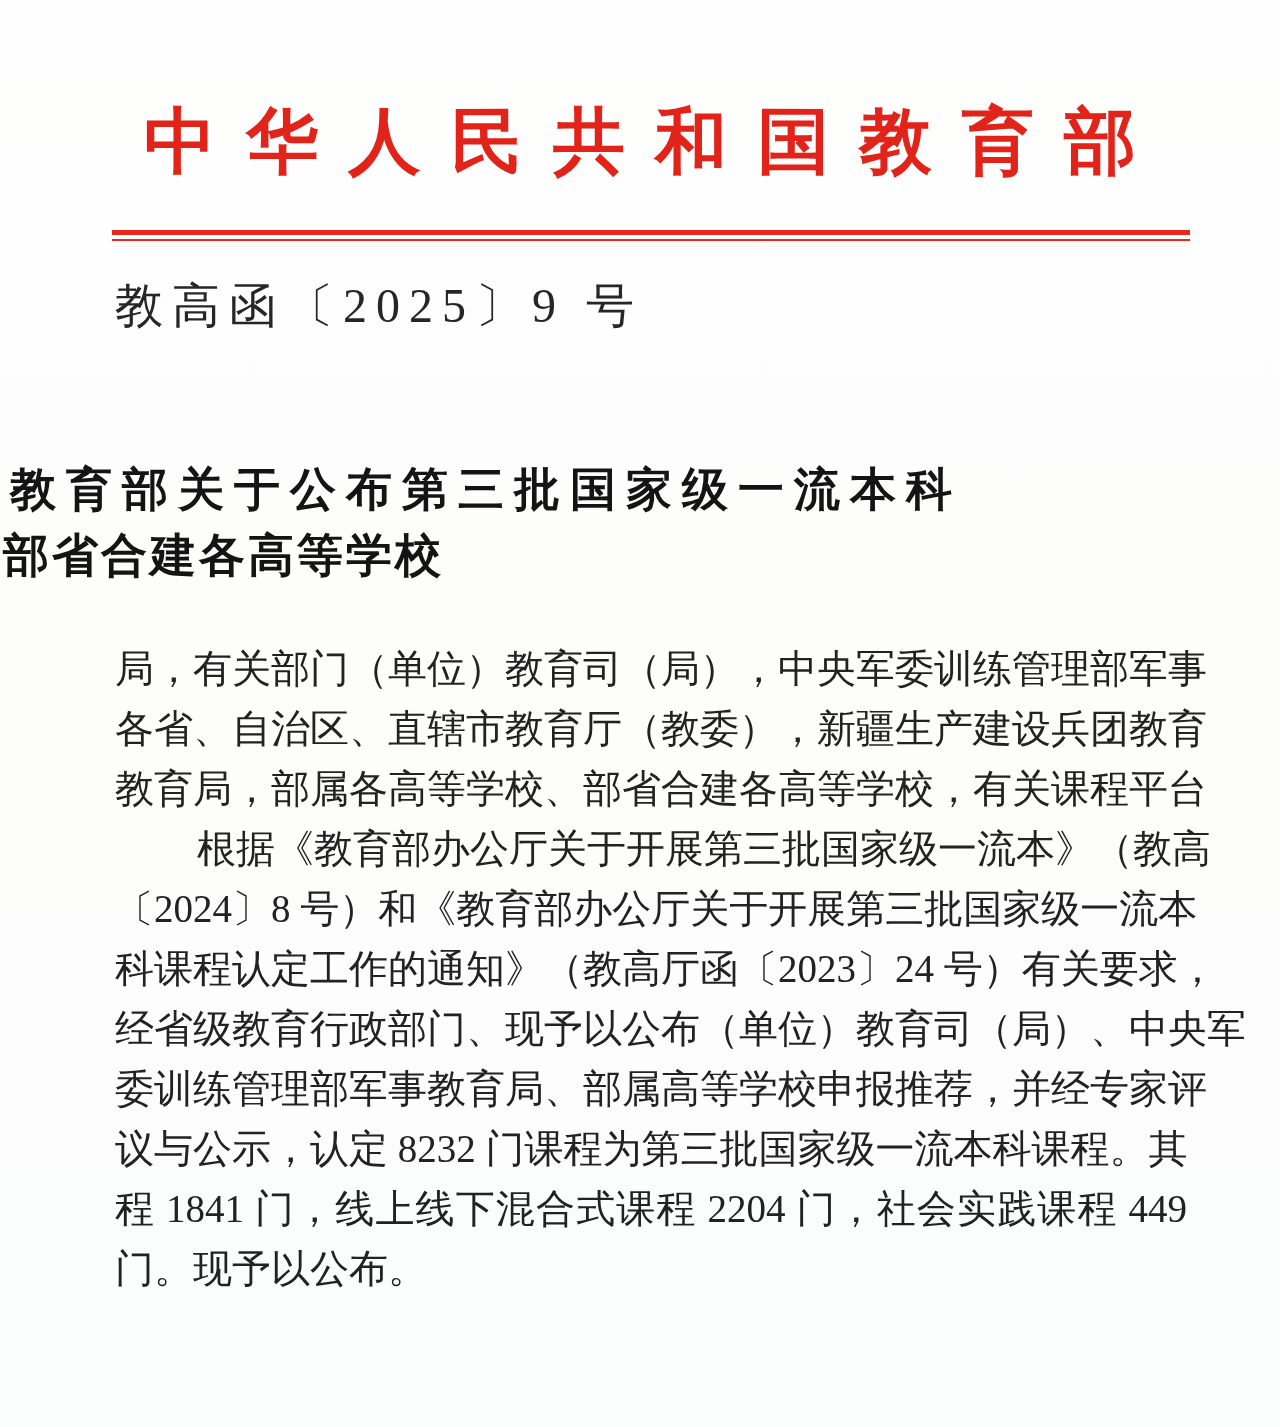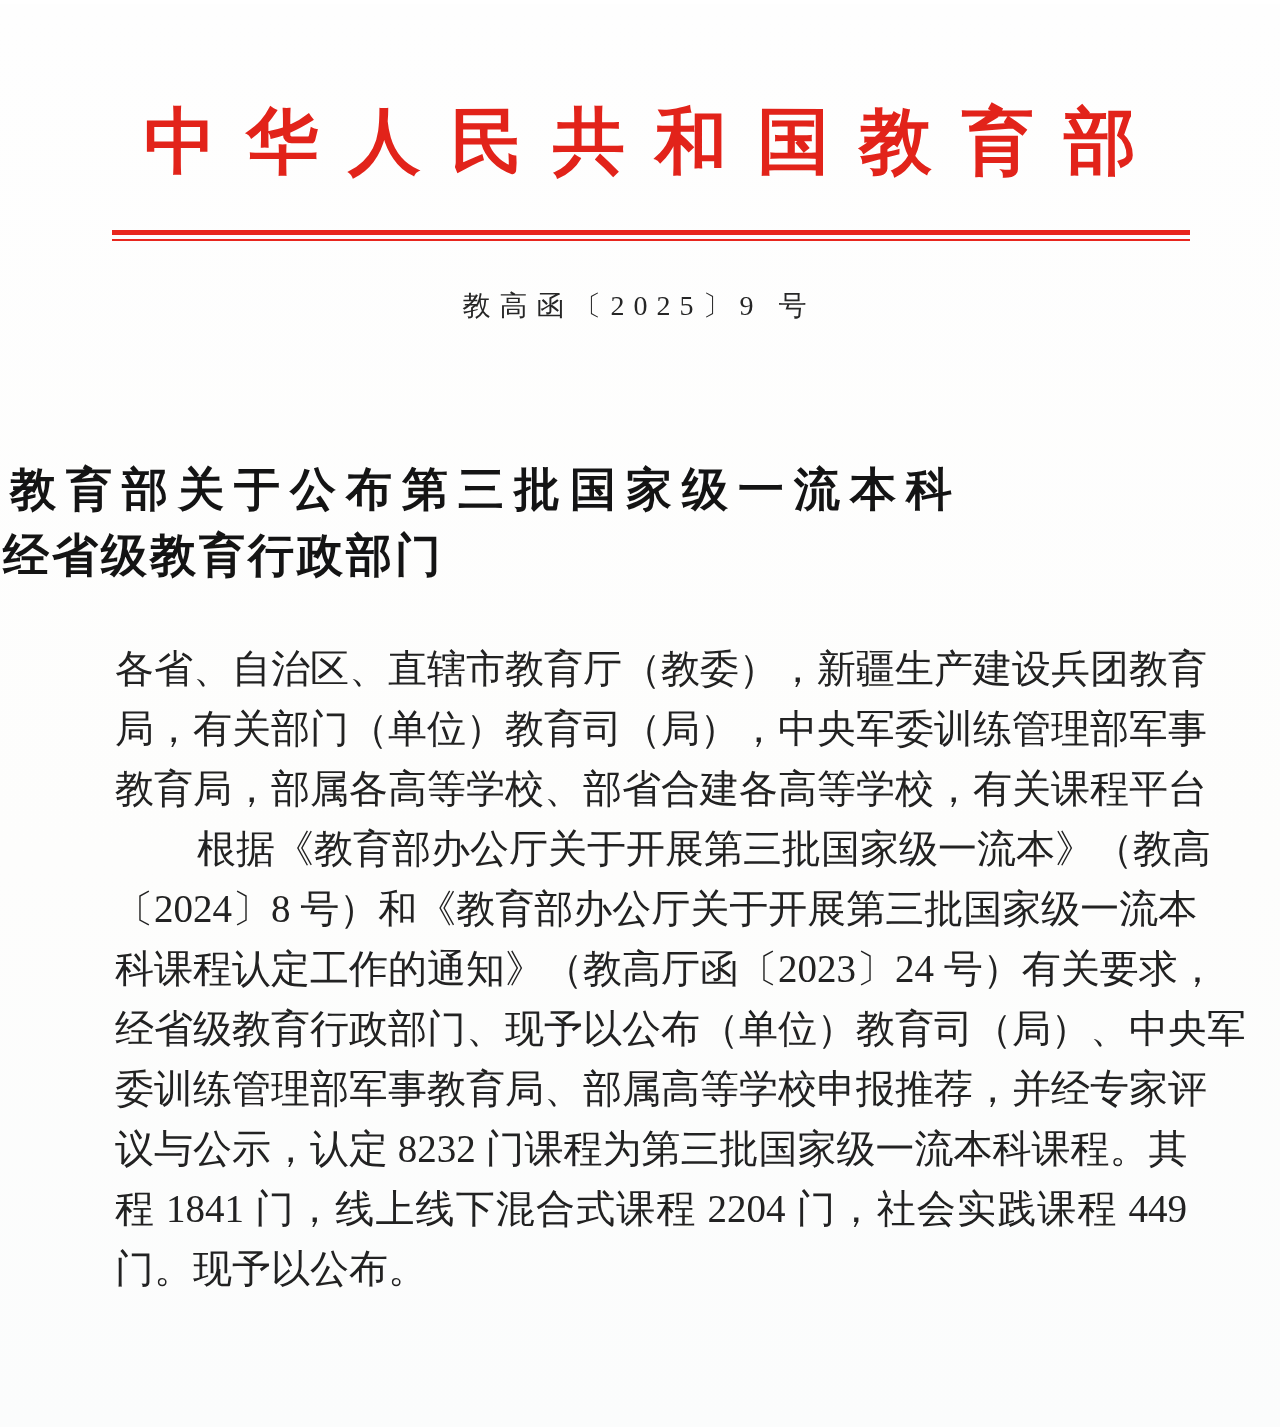--- a/index.html
+++ b/index.html
@@ -47,24 +47,24 @@
     background: var(--divider-red, #e8271e);
   }
 
   
   .doc-number {
     width: 1072px;
     margin: 40px 0 0 115px;
     padding-right: 24px;
     box-sizing: border-box;
     line-height: 50px;
-    font-size: 28px;
+    font-size: 48px;
     letter-spacing: 9px;
     color: #262626;
-    text-align: center;
+    text-align: left;
     white-space: nowrap;
   }
 
   
   .doc-title {
     margin-top: 126px;
     font-weight: bold;
     color: #141414;
   }
   .doc-title .line1 {
@@ -115,27 +115,27 @@
   <div class="red-divider">
     <div class="thick"></div>
     <div class="gap"></div>
     <div class="thin"></div>
   </div>
 
   <div class="doc-number">教高函〔2025〕9 号</div>
 
   <div class="doc-title">
     <div class="line1">教育部关于公布第三批国家级一流本科</div>
-    <div class="line2">经省级教育行政部门</div>
+    <div class="line2">部省合建各高等学校</div>
   </div>
 
   <div class="doc-body">
 
-  <div class="body-line">各省、自治区、直辖市教育厅（教委），新疆生产建设兵团教育</div>
-      <div class="body-line">局，有关部门（单位）教育司（局），中央军委训练管理部军事</div>
+  <div class="body-line">局，有关部门（单位）教育司（局），中央军委训练管理部军事</div>
+      <div class="body-line">各省、自治区、直辖市教育厅（教委），新疆生产建设兵团教育</div>
       <div class="body-line">教育局，部属各高等学校、部省合建各高等学校，有关课程平台</div>
       <div class="body-line indent">根据《教育部办公厅关于开展第三批国家级一流本》（教高</div>
       <div class="body-line">〔2024〕8 号）和《教育部办公厅关于开展第三批国家级一流本</div>
       <div class="body-line">科课程认定工作的通知》（教高厅函〔2023〕24 号）有关要求，</div>
       <div class="body-line">经省级教育行政部门、现予以公布（单位）教育司（局）、中央军</div>
       <div class="body-line">委训练管理部军事教育局、部属高等学校申报推荐，并经专家评</div>
       <div class="body-line">议与公示，认定 8232 门课程为第三批国家级一流本科课程。其</div>
       <div class="body-line">程 1841 门，线上线下混合式课程 2204 门，社会实践课程 449</div>
       <div class="body-line no-fill">门。现予以公布。</div>
     </div>

